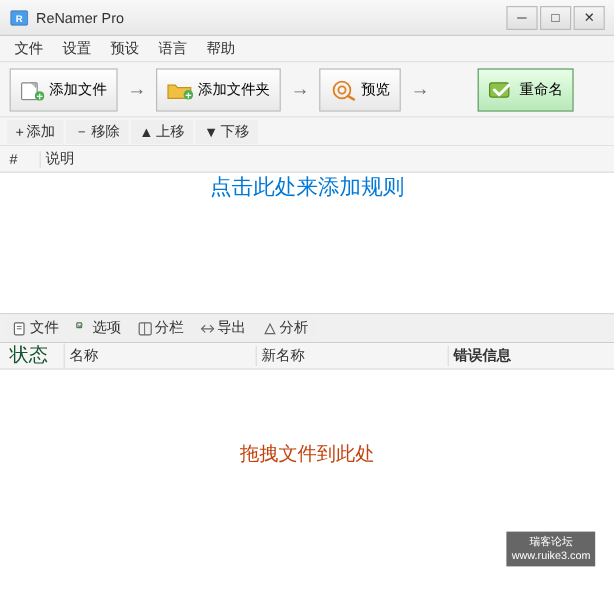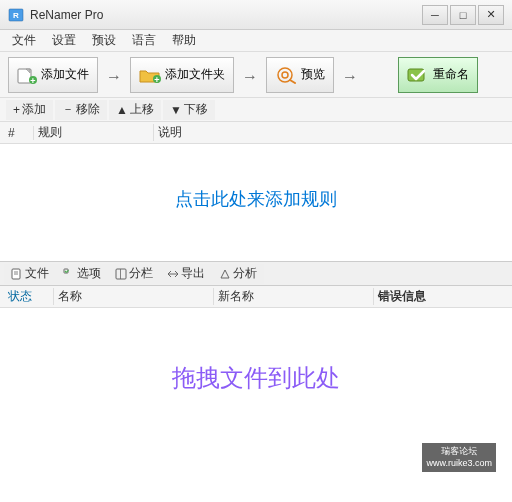--- a/index.html
+++ b/index.html
@@ -152,21 +152,20 @@
       border-right: 1px solid #ddd;
     }
     .table-col-desc {
       flex: 1;
       padding: 0 4px;
       font-size: 12px;
       color: #333;
     }
     .table-body {
       display: flex;
-      align-items: center;
       justify-content: center;
       height: 110px;
     }
     .table-placeholder {
       font-size: 18px;
       color: #0078d7;
       cursor: pointer;
     }
 
     
@@ -201,22 +200,22 @@
       display: flex;
       background: #f5f5f5;
       border-bottom: 1px solid #ddd;
       height: 22px;
       align-items: center;
       padding: 0 4px;
     }
     .files-col-status {
       width: 50px;
       padding: 0 4px;
-      font-size: 12px;
-      color: #0369a1;
+      font-size: 16px;
+      color: #14532d;
       border-right: 1px solid #ddd;
     }
     .files-col-name {
       width: 160px;
       padding: 0 4px;
       font-size: 12px;
       color: #333;
       border-right: 1px solid #ddd;
       font-family: Liberation Serif, serif;
     }
@@ -234,22 +233,22 @@
       color: #333;
       font-weight: bold;
     }
     .files-body {
       display: flex;
       align-items: center;
       justify-content: center;
       height: 140px;
     }
     .files-placeholder {
-      font-size: 24px;
-      color: #8b5cf6;
+      font-size: 16px;
+      color: #c2410c;
       cursor: pointer;
     }
 
     
     .watermark {
       position: absolute;
       bottom: 30px;
       right: 16px;
       background: rgba(0,0,0,0.6);
       color: white;
@@ -349,21 +348,20 @@
     </button>
     <button class="sub-toolbar-btn">
       <span>▼</span>
       <span>下移</span>
     </button>
   </div>
 
   <div class="rules-section">
     <div class="table-header">
       <div class="table-col-hash">#</div>
-      <div class="table-col-rule">规则</div>
       <div class="table-col-desc">说明</div>
     </div>
     <div class="table-body">
       <span class="table-placeholder">点击此处来添加规则</span>
     </div>
   </div>
 
   <div class="bottom-tabs">
     <button class="bottom-tab">
       <svg width="12" height="12" viewBox="0 0 12 12">

